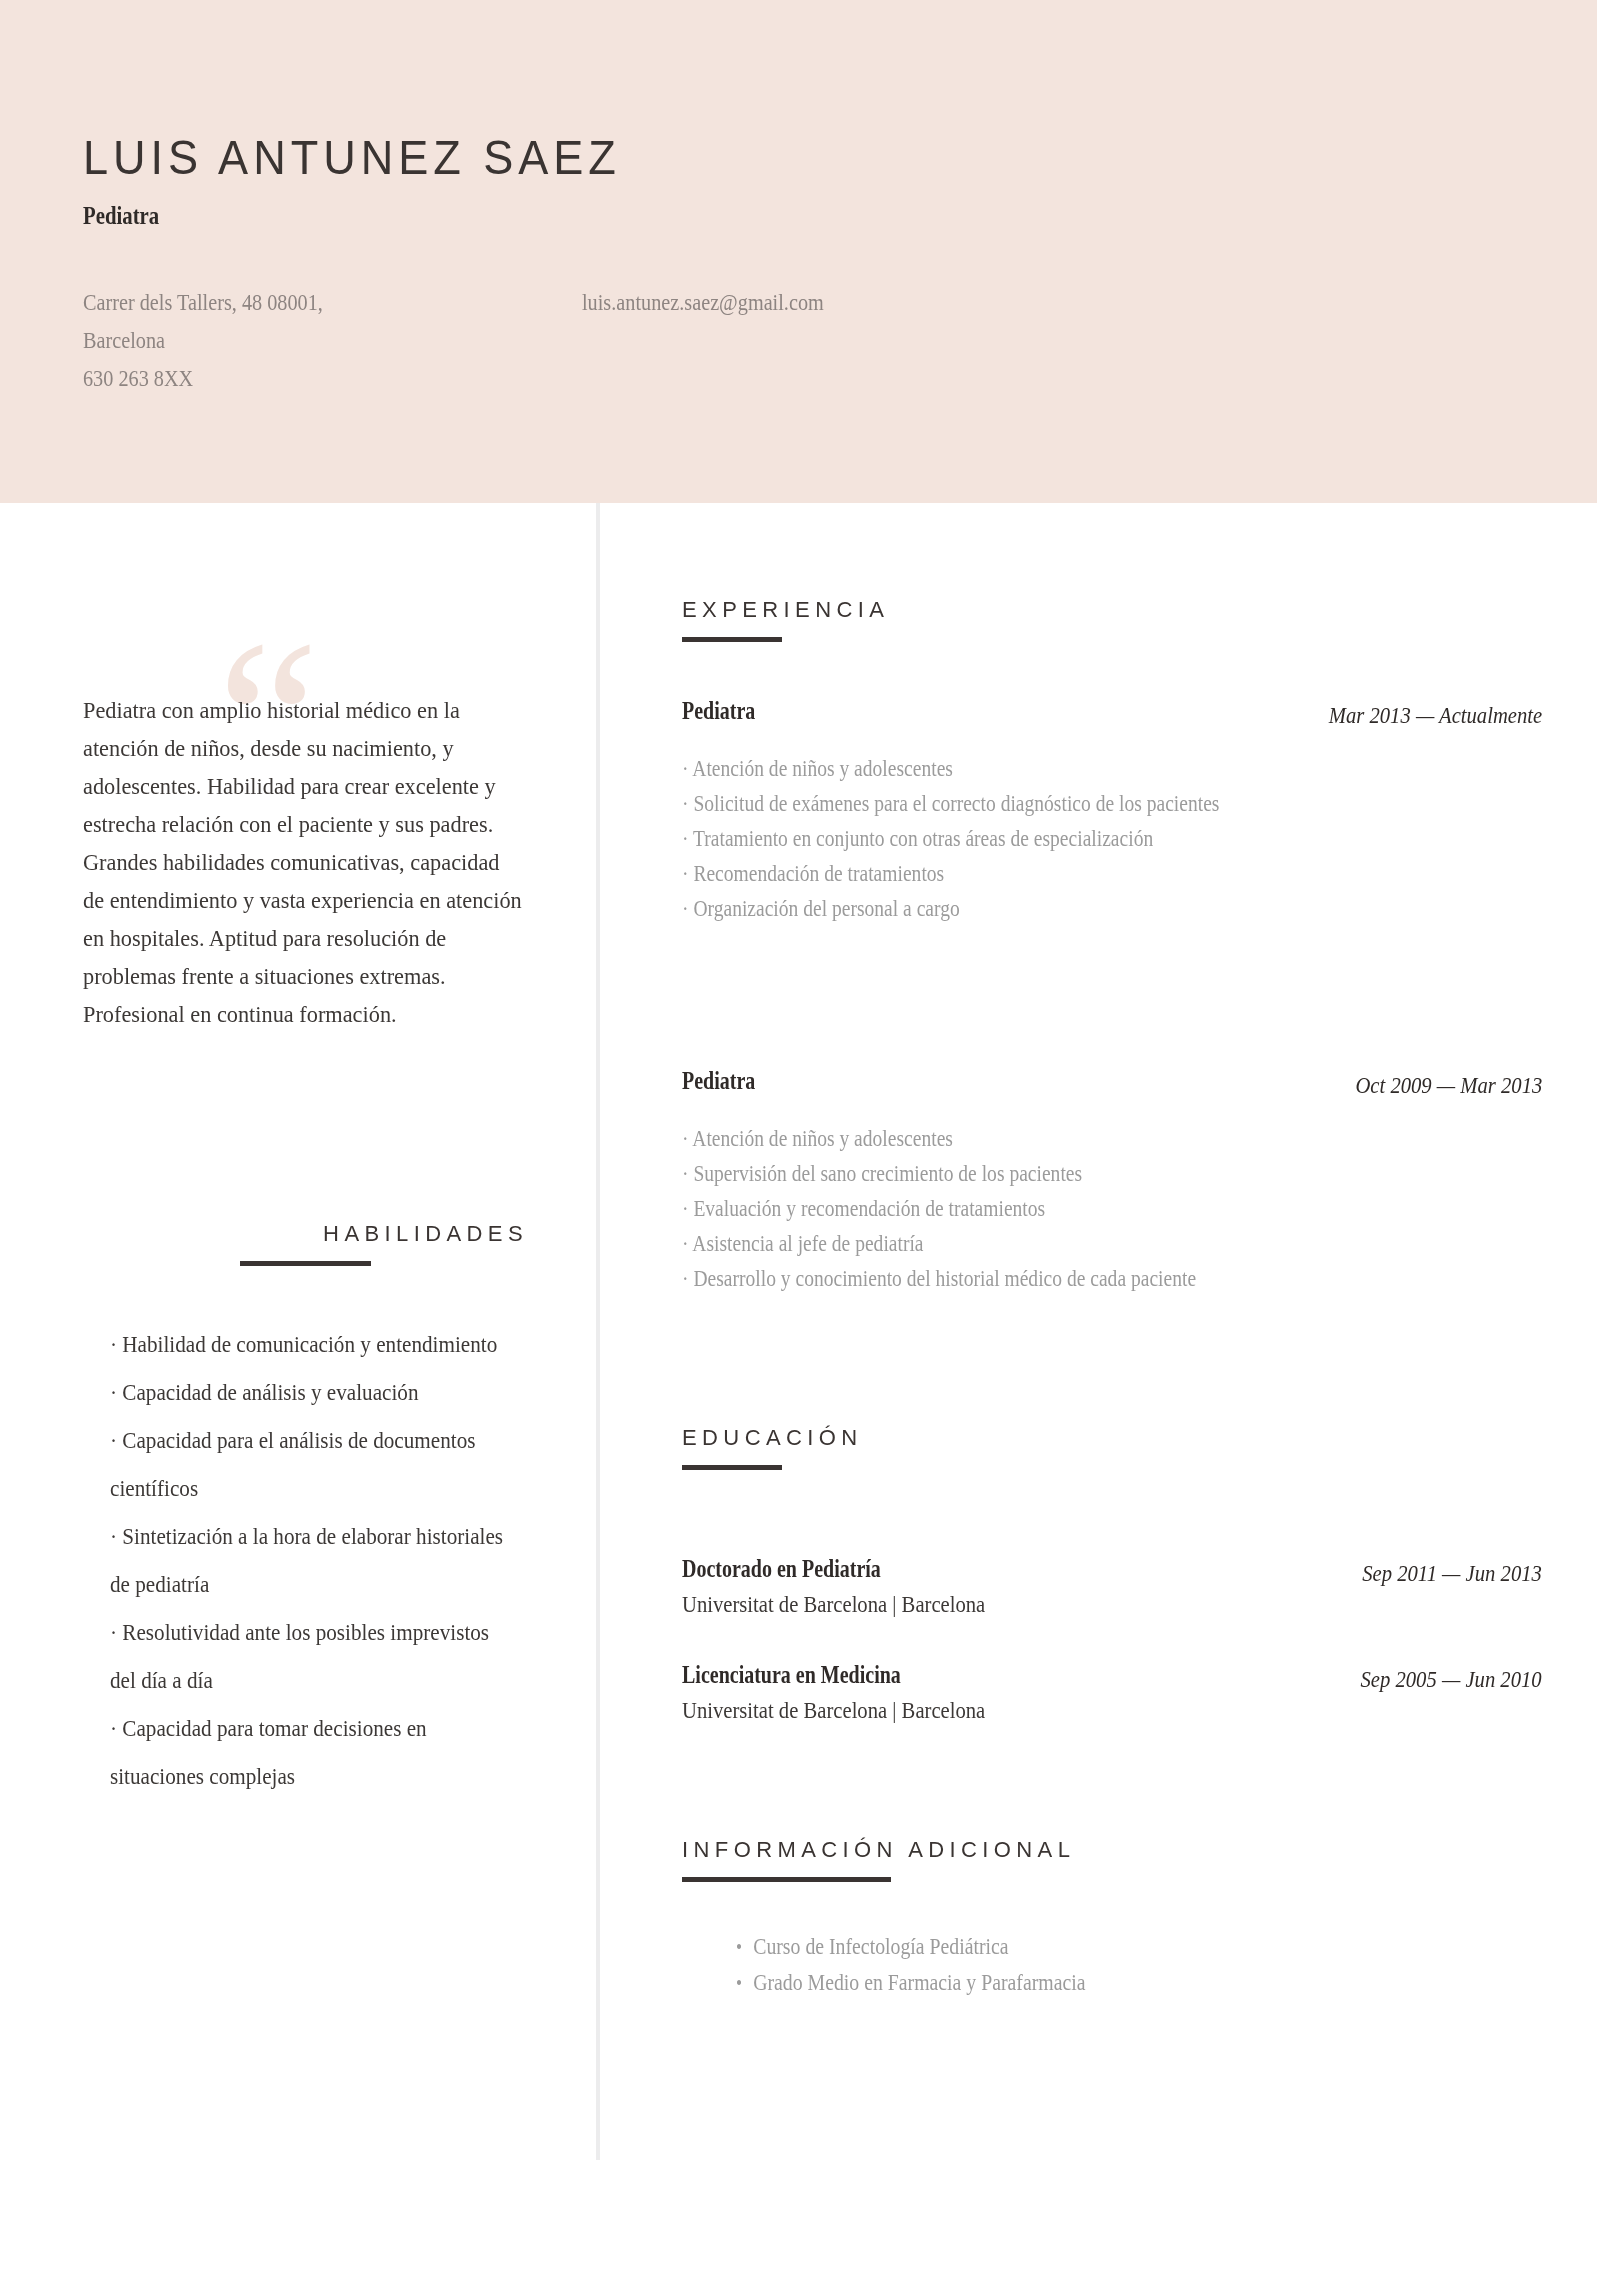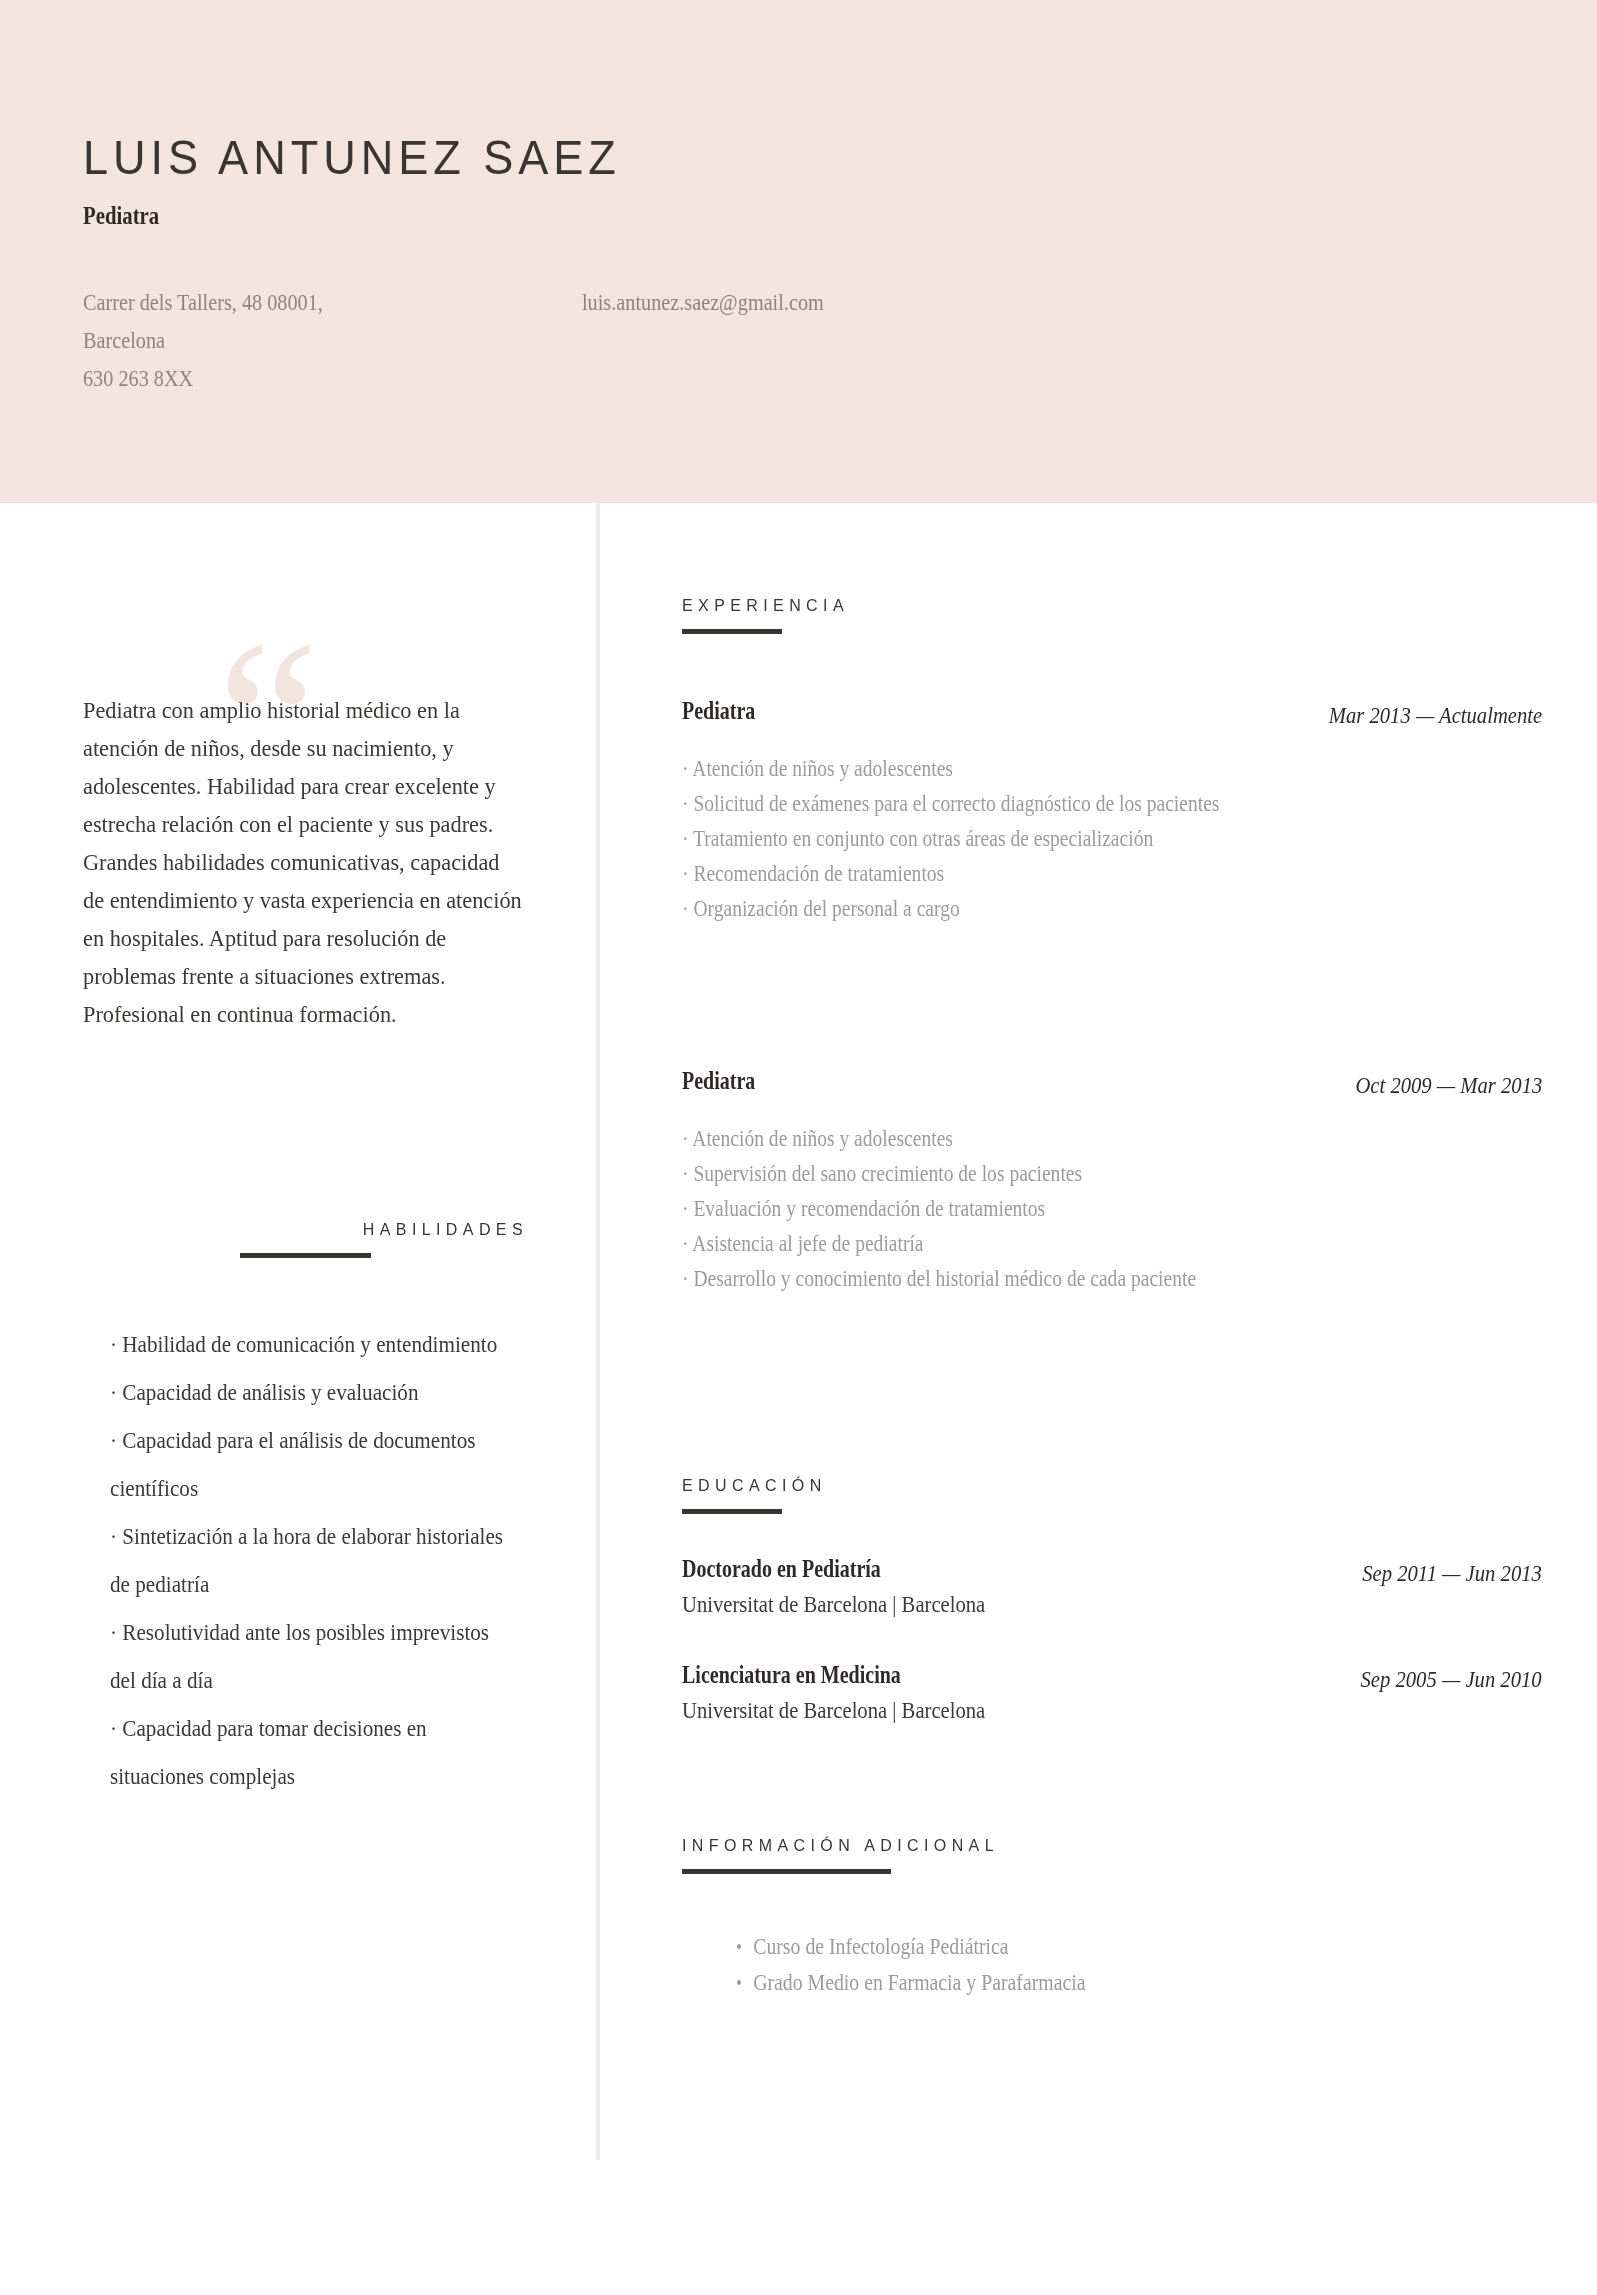--- a/index.html
+++ b/index.html
@@ -118,21 +118,21 @@
 
   .skills-head-wrap {
     position: absolute;
     left: 0;
     top: 530px;
     width: 445px;
     text-align: right;
   }
   .section-head {
     font-family: "Liberation Sans", "DejaVu Sans", sans-serif;
-    font-size: 16px;
+    font-size: 22px;
     font-weight: 400;
     letter-spacing: 5.4px;
     color: #3a3432;
     display: inline-block;
   }
   .rule {
     height: 4.6px;
     background: #3a3432;
     margin-top: 14px;
   }
@@ -156,21 +156,21 @@
 
   
   .right-col {
     position: absolute;
     left: 682px;
     top: 597px;
     width: 860px;
   }
   .rule-left { width: 100px; }
   .head-exp    { position: absolute; left: 0; top: 0px; }
-  .head-edu    { position: absolute; left: 0; top: 880px; }
+  .head-edu    { position: absolute; left: 0; top: 828px; }
   .head-extra  { position: absolute; left: 0; top: 1240px; }
 
   .entry { position: absolute; left: 0; width: 860px; }
   .entry-role {
     font-family: "Liberation Serif", "DejaVu Serif", serif;
     font-size: 25px;
     font-weight: 700;
     color: #2f2a28;
     transform: scaleX(0.80);
     transform-origin: left center;

